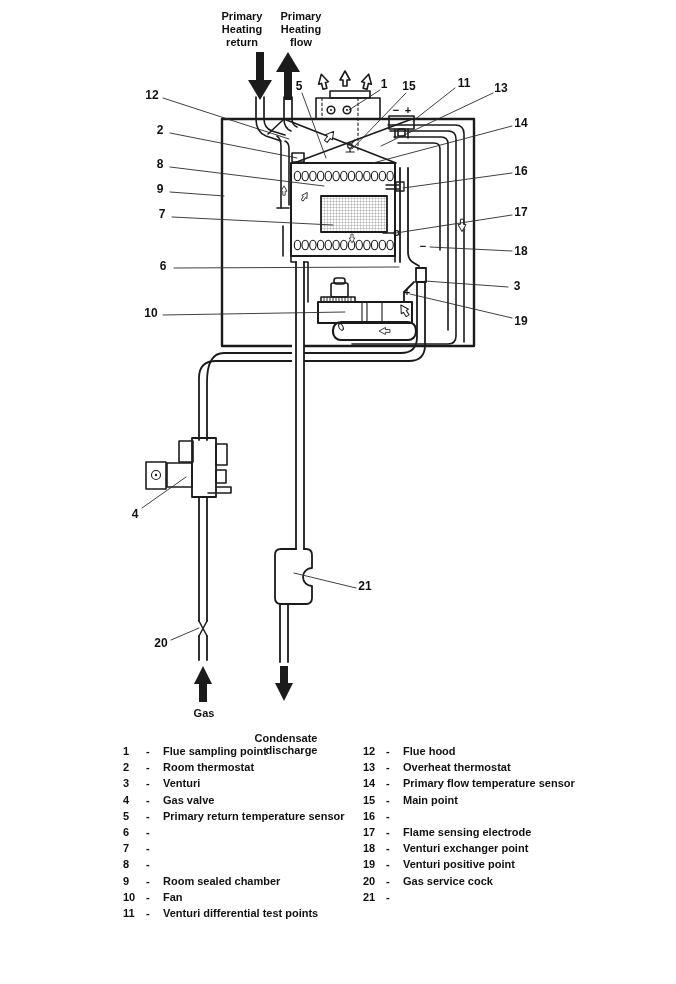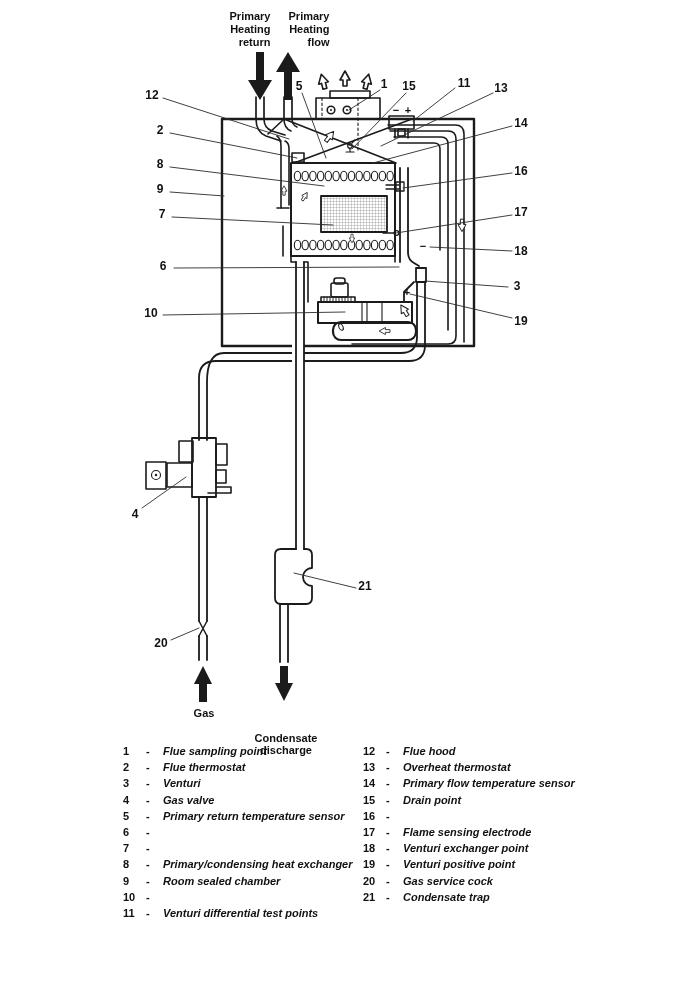--- a/index.html
+++ b/index.html
@@ -3,33 +3,33 @@
 <meta charset="utf-8">
 <style>
   html,body{margin:0;padding:0;background:#fff;}
   .page{position:relative;width:676px;height:984px;background:#fff;overflow:hidden;
         font-family:"Liberation Sans",sans-serif;color:#111;}
   svg{position:absolute;left:0;top:0;}
   .callout{position:absolute;transform:translate(-50%,-50%);
            font:bold 12px "Liberation Sans",sans-serif;color:#111;}
   .sign{position:absolute;transform:translate(-50%,-50%);
         font:bold 11px "Liberation Sans",sans-serif;color:#111;}
-  .toplabel{position:absolute;transform:translateX(-50%);text-align:right;
-            font:bold 11px/13px "Liberation Sans",sans-serif;white-space:pre-line;color:#111;margin-left:8px;}
-  .botlabel{position:absolute;transform:translateX(-50%);text-align:center;
+  .toplabel{position:absolute;transform:translateX(-50%);text-align:center;
+            font:bold 11px/13px "Liberation Sans",sans-serif;white-space:pre-line;color:#111;}
+  .botlabel{position:absolute;transform:translateX(-50%);text-align:right;
             font:bold 11px/12px "Liberation Sans",sans-serif;white-space:pre-line;color:#111;}
   .legend{position:absolute;top:744px;left:0;width:676px;}
   .lcol{position:absolute;top:0;}
   .lcol.left{left:123px;width:235px;}
   .lcol.right{left:363px;width:300px;}
   .lrow{display:flex;height:16.2px;align-items:flex-start;
         font:bold 11px/14px "Liberation Sans",sans-serif;color:#111;}
   .lnum{width:23px;flex:0 0 23px;}
   .lsep{width:17px;flex:0 0 17px;}
-  .ltext{flex:1;white-space:nowrap;font-style:italic;}
+  .ltext{flex:1;white-space:nowrap;}
 </style>
 </head>
 <body>
 
 <div class="page">
 
 <svg width="676" height="745" viewBox="0 0 676 745">
   <defs>
     <pattern id="hatch" width="3" height="3" patternUnits="userSpaceOnUse">
       <path d="M0,0H3M0,0V3" stroke="#8a8a8a" stroke-width="0.7" fill="none"></path>
@@ -288,21 +288,21 @@
 <div class="legend">
   <div class="lcol left">
     <div class="lrow">
           <span class="lnum">1</span>
           <span class="lsep">-</span>
           <span class="ltext">Flue sampling point</span>
         </div>
     <div class="lrow">
           <span class="lnum">2</span>
           <span class="lsep">-</span>
-          <span class="ltext">Flue thermostat</span>
+          <span class="ltext">Room thermostat</span>
         </div>
     <div class="lrow">
           <span class="lnum">3</span>
           <span class="lsep">-</span>
           <span class="ltext">Venturi</span>
         </div>
     <div class="lrow">
           <span class="lnum">4</span>
           <span class="lsep">-</span>
           <span class="ltext">Gas valve</span>
@@ -316,30 +316,30 @@
           <span class="lnum">6</span>
           <span class="lsep">-</span>
         </div>
     <div class="lrow">
           <span class="lnum">7</span>
           <span class="lsep">-</span>
         </div>
     <div class="lrow">
           <span class="lnum">8</span>
           <span class="lsep">-</span>
-          <span class="ltext">Primary/condensing heat exchanger</span>
         </div>
     <div class="lrow">
           <span class="lnum">9</span>
           <span class="lsep">-</span>
           <span class="ltext">Room sealed chamber</span>
         </div>
     <div class="lrow">
           <span class="lnum">10</span>
           <span class="lsep">-</span>
+          <span class="ltext">Fan</span>
         </div>
     <div class="lrow">
           <span class="lnum">11</span>
           <span class="lsep">-</span>
           <span class="ltext">Venturi differential test points</span>
         </div>
   </div>
   <div class="lcol right">
     <div class="lrow">
           <span class="lnum">12</span>
@@ -352,21 +352,21 @@
           <span class="ltext">Overheat thermostat</span>
         </div>
     <div class="lrow">
           <span class="lnum">14</span>
           <span class="lsep">-</span>
           <span class="ltext">Primary flow temperature sensor</span>
         </div>
     <div class="lrow">
           <span class="lnum">15</span>
           <span class="lsep">-</span>
-          <span class="ltext">Drain point</span>
+          <span class="ltext">Main point</span>
         </div>
     <div class="lrow">
           <span class="lnum">16</span>
           <span class="lsep">-</span>
         </div>
     <div class="lrow">
           <span class="lnum">17</span>
           <span class="lsep">-</span>
           <span class="ltext">Flame sensing electrode</span>
         </div>
@@ -381,18 +381,17 @@
           <span class="ltext">Venturi positive point</span>
         </div>
     <div class="lrow">
           <span class="lnum">20</span>
           <span class="lsep">-</span>
           <span class="ltext">Gas service cock</span>
         </div>
     <div class="lrow">
           <span class="lnum">21</span>
           <span class="lsep">-</span>
-          <span class="ltext">Condensate trap</span>
         </div>
   </div>
 </div>
 
 </div>
 
 </body></html>

